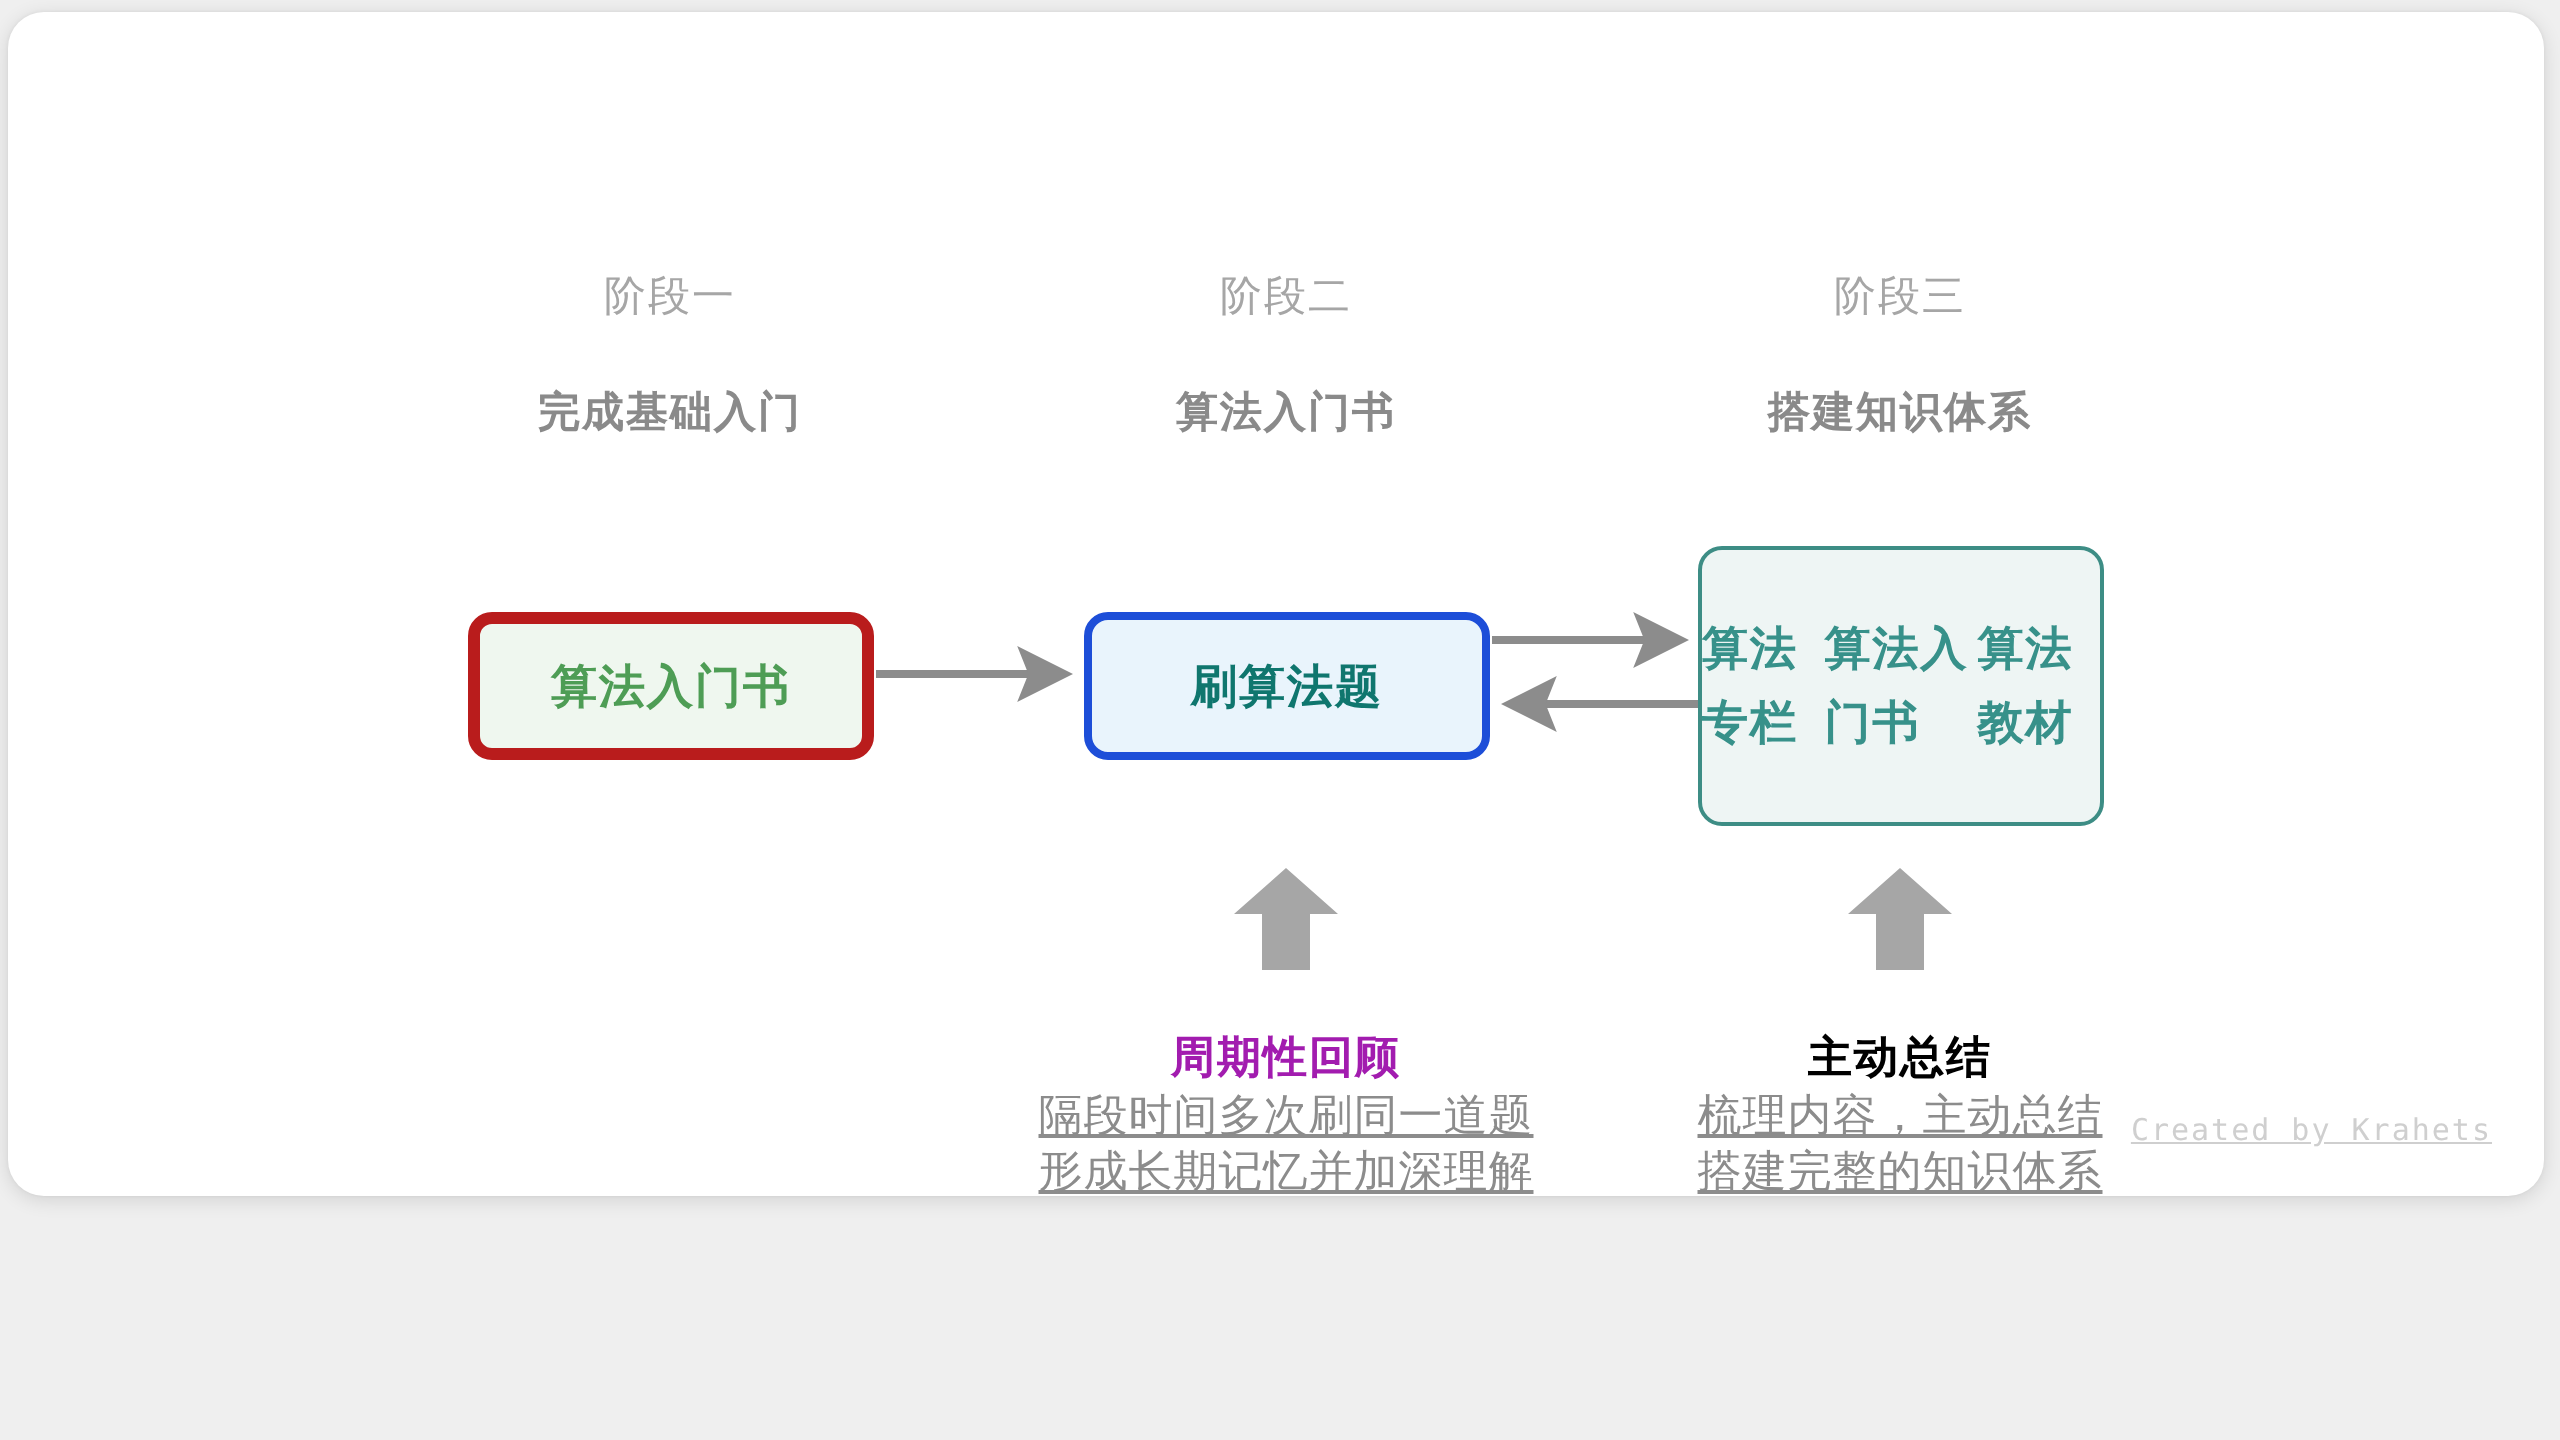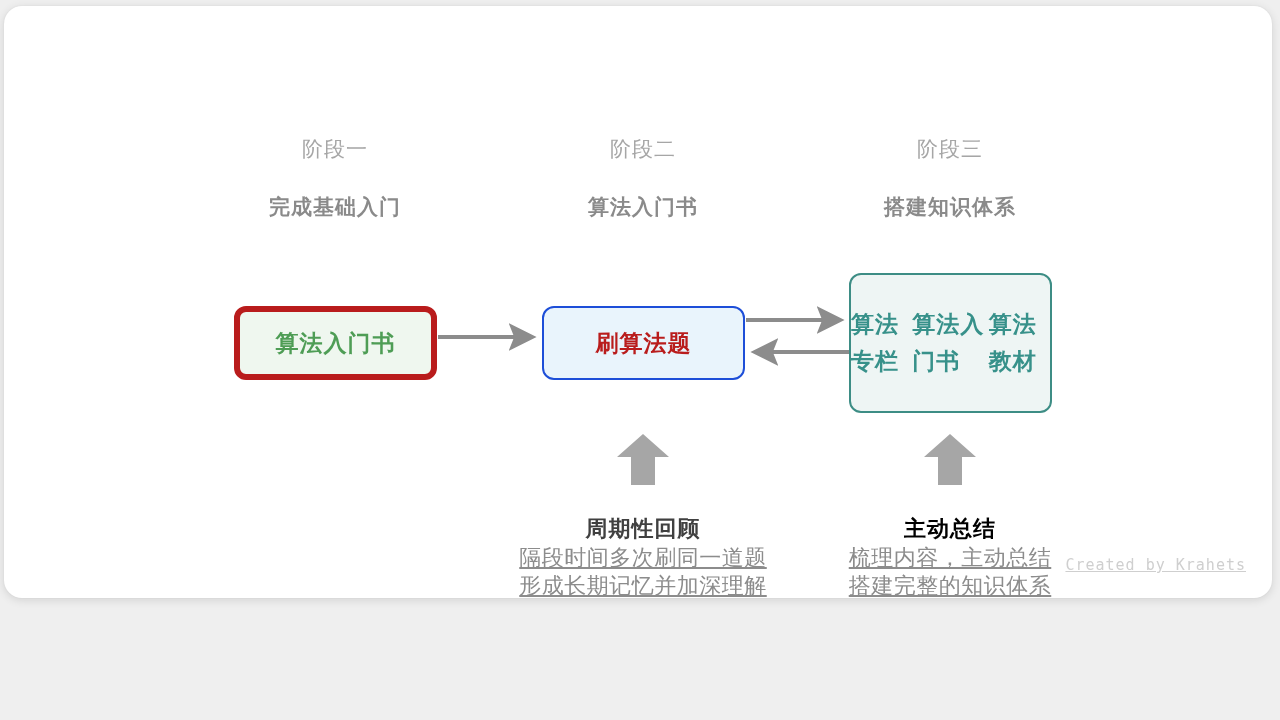--- a/index.html
+++ b/index.html
@@ -67,22 +67,22 @@
     width: 203px; height: 74px;
     background: #eff7ef;
     border: 6px solid #b91c1c;
     color: #4e9d55;
     font-size: 23px;
   }
   #node-practice {
     left: 538px; top: 300px;
     width: 203px; height: 74px;
     background: #e9f4fc;
-    border: 2px solid #1d4ed8;
-    color: #b91c1c;
+    border: 4px solid #1d4ed8;
+    color: #0f766e;
     font-size: 23px;
   }
   #node-resources {
     left: 845px; top: 267px;
     width: 203px; height: 140px;
     background: #eef5f4;
     border: 2px solid #3d8d85;
     color: #37918a;
     font-size: 23px;
   }
@@ -100,21 +100,21 @@
     position: absolute;
     width: 300px;
     text-align: center;
   }
   .note-title {
     font-size: 22px;
     font-weight: bold;
     line-height: 30px;
     letter-spacing: 1px;
   }
-  .note-title.blue { color: #404040; }
+  .note-title.blue { color: #a21caf; }
   .note-title.teal { color: #000000; }
   .note-body {
     font-size: 22px;
     color: #8c8c8c;
     line-height: 28px;
     letter-spacing: 0.5px;
     text-decoration: underline;
   }
 
   

